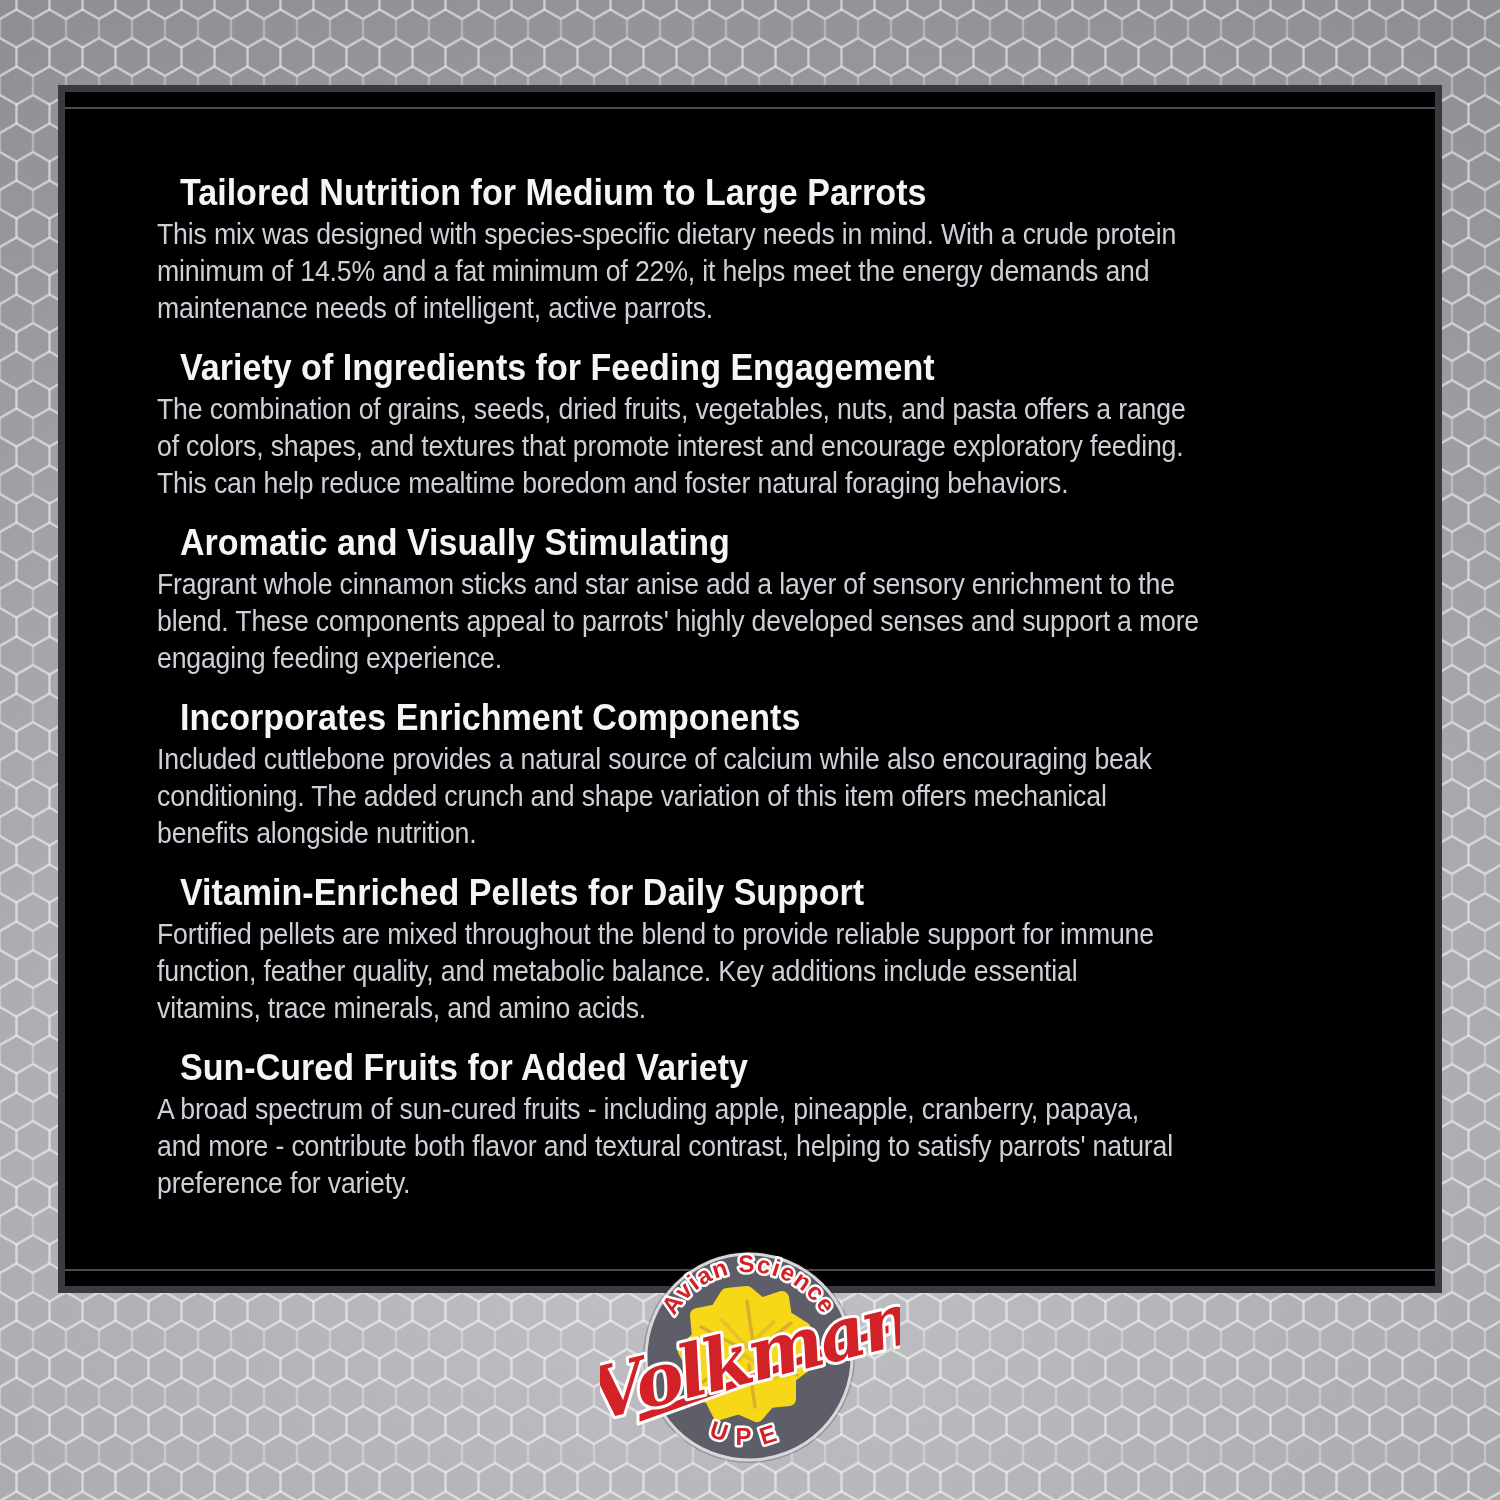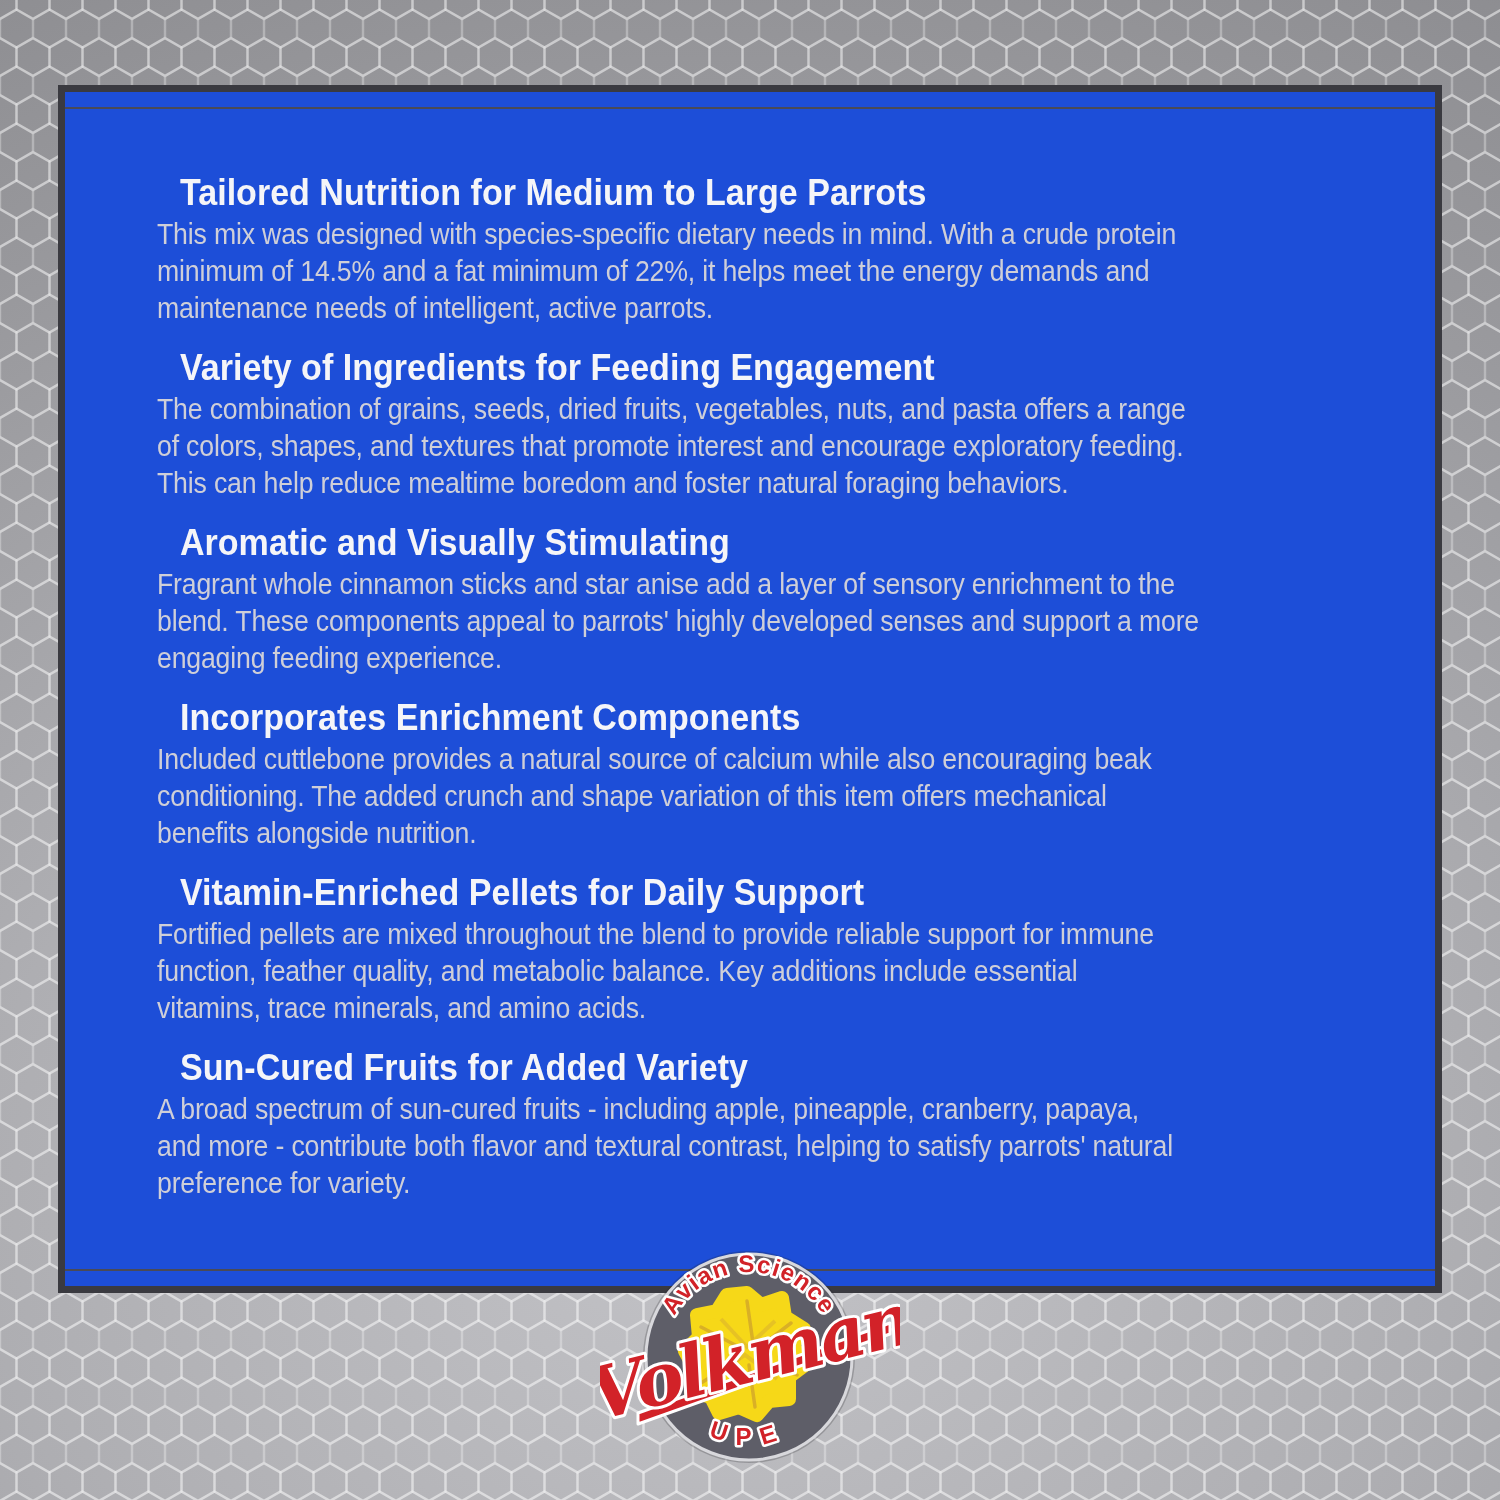--- a/index.html
+++ b/index.html
@@ -4,21 +4,21 @@
 <style>
   html,body{margin:0;padding:0;}
   body{
     width:1500px;height:1500px;position:relative;overflow:hidden;
     font-family:"Liberation Sans",sans-serif;
     background:radial-gradient(130% 105% at 48% 80%, #c3c3c7 0%, #aeaeb2 38%, #9a9a9e 66%, #858589 100%);
   }
   .hexbg{position:absolute;left:0;top:0;width:1500px;height:1500px;z-index:0;}
   .panel{
     position:absolute;left:58px;top:85px;width:1384px;height:1208px;
-    box-sizing:border-box;border:7px solid #3a3a40;background:#1d4ed8;z-index:2;
+    box-sizing:border-box;border:7px solid #3a3a40;background:#000000;z-index:2;
   }
   .panel-line{position:absolute;left:0;right:0;height:2px;background:#4a4a56;}
   .panel-line.top{top:15px;}
   .panel-line.bottom{bottom:15px;}
   .content{
     position:absolute;left:92px;top:80px;width:1400px;
     transform:scaleX(0.92);transform-origin:top left;
   }
   .section{margin:0 0 20px 0;}
   .section h2{

